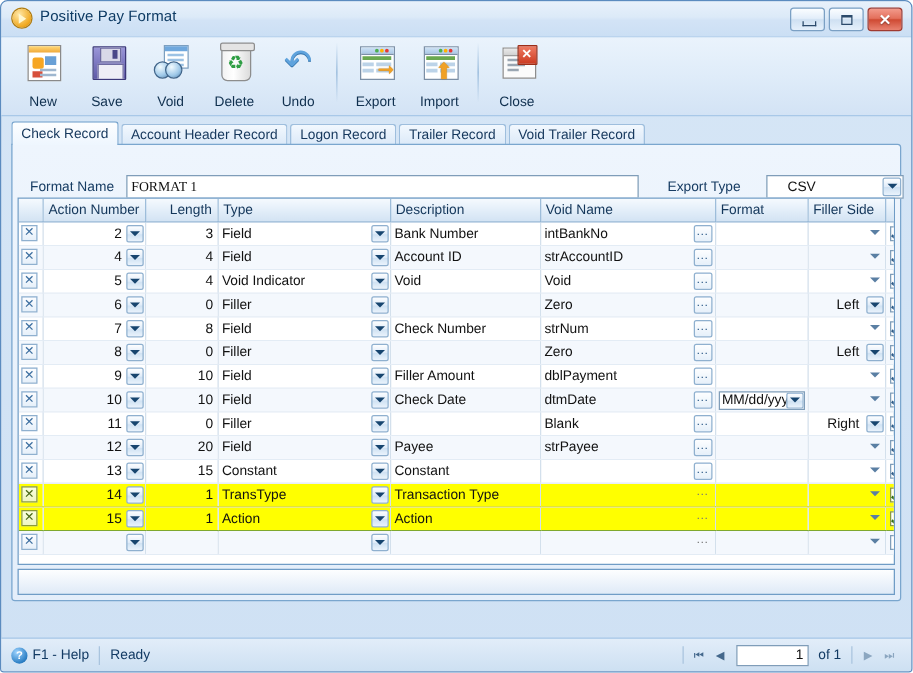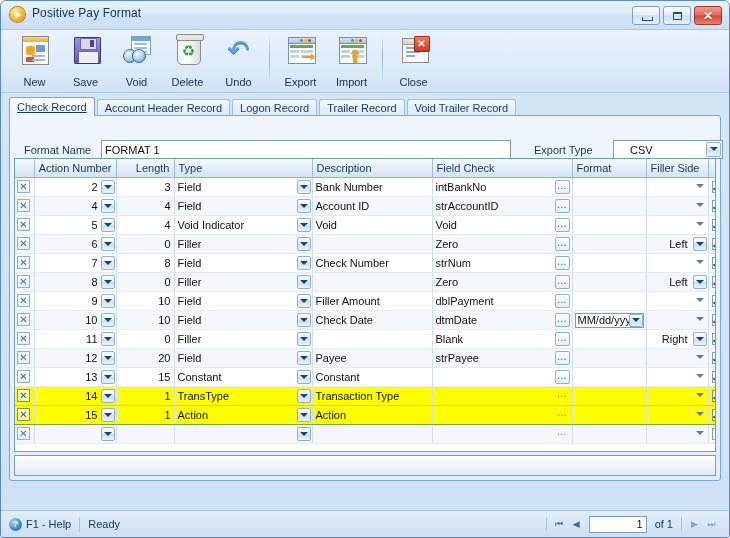--- a/index.html
+++ b/index.html
@@ -110,34 +110,33 @@
   
   .tabstrip{position:relative;height:19px;margin:4px 0 0 8px;display:flex;align-items:flex-end;gap:2px;}
   .tab{
     height:17px;box-sizing:border-box;padding:0 7px;line-height:16px;font-size:11px;color:#15375c;
     border:1px solid #9ebedd;border-bottom:none;border-radius:3px 3px 0 0;
     background:linear-gradient(to bottom,#f2f8fe,#dbe9f8);
   }
   .tab.active{
     height:19px;line-height:18px;background:#f2f8ff;border-color:#7aa6ce;position:relative;z-index:3;
     background:linear-gradient(to bottom,#fdfeff,#eef6fe);
-    text-decoration:underline;
   }
   
   .panel{
     position:absolute;left:8px;right:8px;top:114px;bottom:56px;
     border:1px solid #7aa6ce;border-top:1px solid #7aa6ce;border-radius:0 3px 3px 3px;
     background:linear-gradient(to bottom,#eef5fd,#e4eefa);
     box-sizing:border-box;
   }
   .formrow{position:relative;height:26px;margin-top:20px;}
   .lbl{position:absolute;font-size:11px;color:#173c63;}
   .textbox{
     position:absolute;box-sizing:border-box;background:#fff;border:1px solid #7f9db9;
-    font-family:Liberation Sans, sans-serif;font-size:11px;color:#111;padding:0 3px;line-height:17px;
+    font-family:Liberation Serif, serif;font-size:11px;color:#111;padding:0 3px;line-height:17px;
   }
   .combo{position:absolute;box-sizing:border-box;background:#fff;border:1px solid #7f9db9;height:19px;}
   .combo .val{position:absolute;left:16px;top:1px;font-size:11px;color:#111;line-height:16px;}
   .combo .btn{
     position:absolute;right:1px;top:1px;width:15px;height:15px;box-sizing:border-box;
     border:1px solid #8fb0cf;border-radius:2px;
     background:linear-gradient(to bottom,#fdfeff,#e0ecf9 50%,#cde0f2 52%,#eaf3fc);
   }
   .cv{position:absolute;left:3px;top:4px;width:0;height:0;border-left:4px solid transparent;border-right:4px solid transparent;border-top:4px solid #17456f;}
   
@@ -399,21 +398,21 @@
             <col style="width:62px">
             <col style="width:19px">
         </colgroup>
         <thead>
           <tr>
             <th></th>
             <th class="r">Action Number</th>
             <th class="r">Length</th>
             <th>Type</th>
             <th>Description</th>
-            <th>Field Check</th>
+            <th>Void Name</th>
             <th>Format</th>
             <th>Filler Side</th>
             <th></th>
           </tr>
         </thead>
         <tbody id="grid-body">
             <tr class="">
               <td style="padding:0 2px"><span class="xbtn">✕</span></td>
               <td class="num" style="padding-right:18px">2<span class="cellcombo">
                   <i class="cv"></i>

